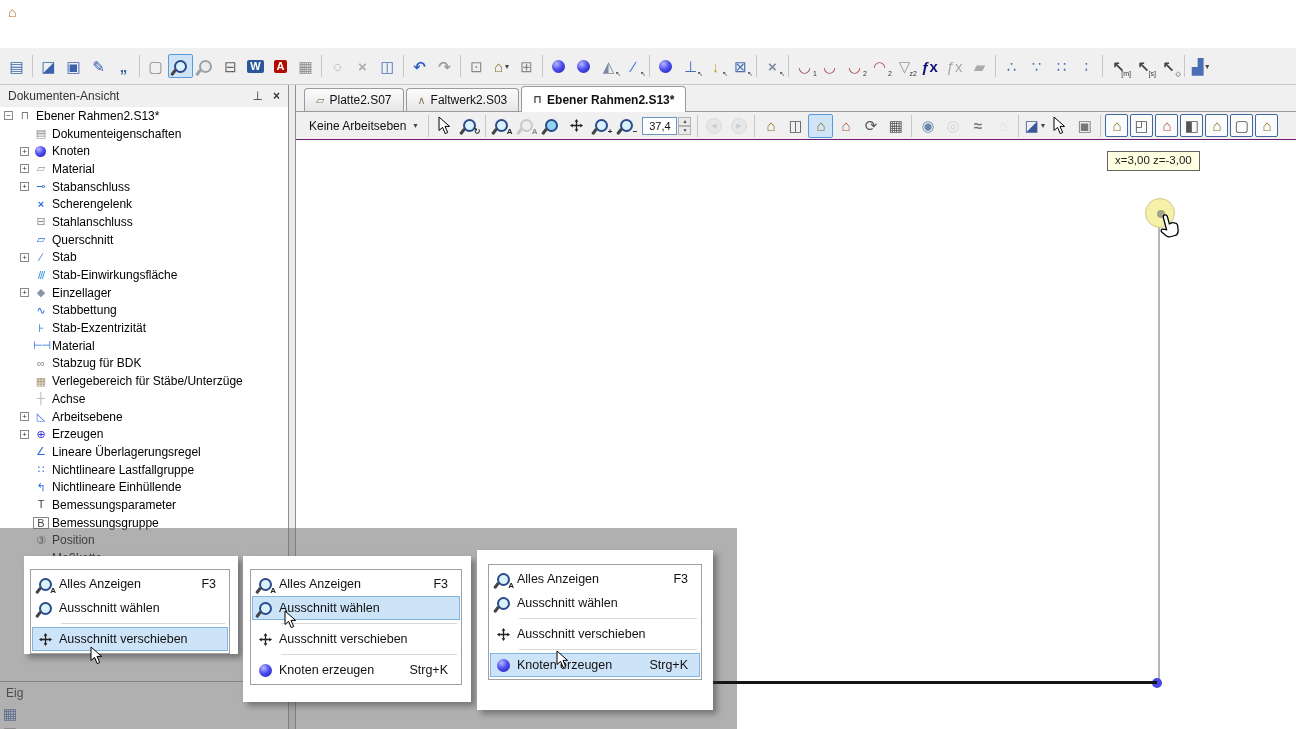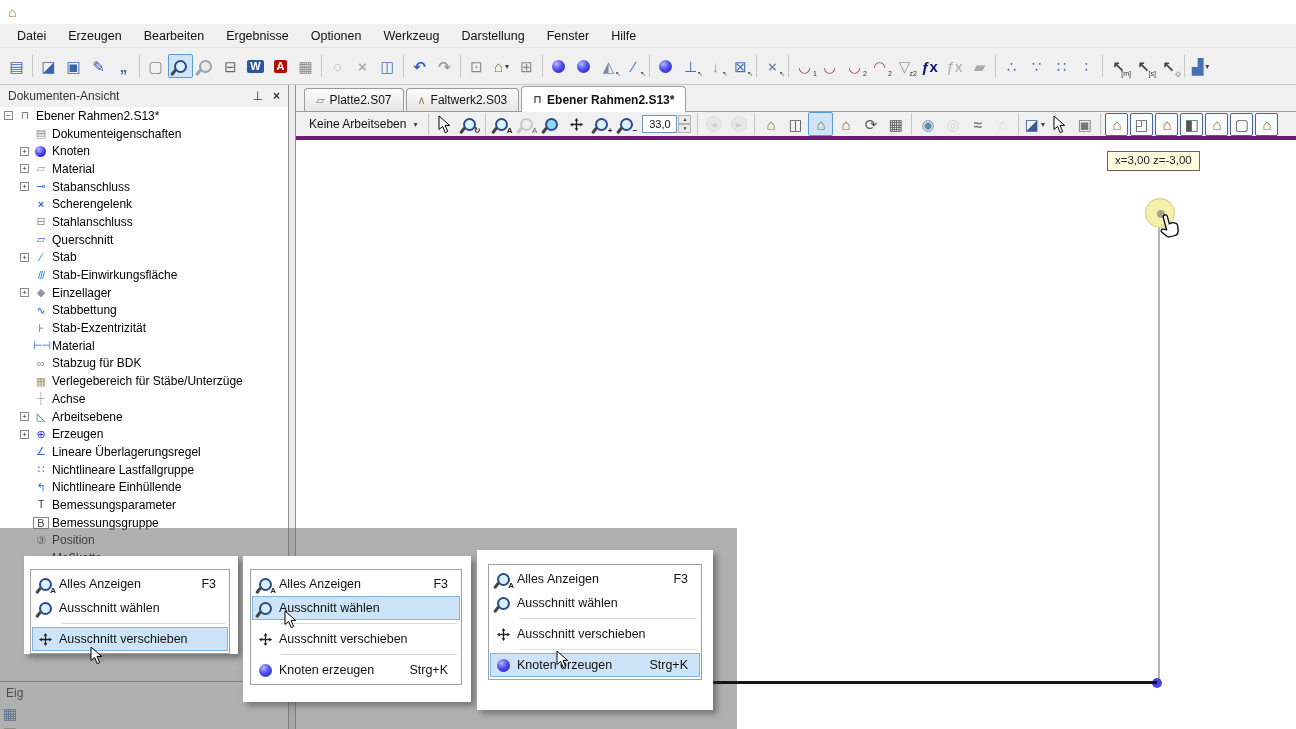--- a/index.html
+++ b/index.html
@@ -75,21 +75,21 @@
 
   
   #tabstrip{position:absolute;left:296px;top:85px;width:1000px;height:27px;background:#f0f0f0;
     border-bottom:1px solid #9a9a9a;display:flex;align-items:flex-end;padding-left:8px}
   .tab{display:inline-flex;align-items:center;gap:5px;padding:3px 11px;border:1px solid #9a9a9a;
     border-bottom:none;border-radius:4px 4px 0 0;background:linear-gradient(#fcfcfc,#e6e6e6);
     height:23px;font-size:12px;margin-right:2px;white-space:nowrap}
   .tab.active{background:#fff;height:26px;font-weight:bold;margin-bottom:-1px;z-index:2}
   .tabic{font-size:11px}
   #viewbar{position:absolute;left:296px;top:112px;width:1000px;height:28px;background:#f0f0f0;
-    border-bottom:4px solid #701a75;display:flex;align-items:center;padding-left:5px}
+    border-bottom:1px solid #701a75;display:flex;align-items:center;padding-left:5px}
   #canvas{position:absolute;left:296px;top:140px;width:1000px;height:589px;background:#fff}
 
   
   #tooltip{position:absolute;left:811px;top:11px;height:20px;padding:2px 7px;background:#ffffe1;
     border:1px solid #646464;font-size:11.5px;color:#222;white-space:nowrap;z-index:5}
   #vline{position:absolute;left:862px;top:73px;width:2px;height:470px;background:#b6b6b6}
   #ynode{position:absolute;left:849px;top:58px;width:30px;height:30px;border-radius:50%;
     background:#f6f1a9;border:1px solid #cfc98a}
   #ynode::after{content:"";position:absolute;left:11px;top:11px;width:8px;height:8px;
     border-radius:50%;background:#a3a38b}
@@ -122,31 +122,20 @@
 </style>
 </head>
 <body>
 
 <div id="app">
 
   <div id="titlebar">
     <span id="app-icon">⌂</span>
   </div>
 
-  <div id="menubar">
-      <span class="menu-item">Datei</span>
-      <span class="menu-item">Erzeugen</span>
-      <span class="menu-item">Bearbeiten</span>
-      <span class="menu-item">Ergebnisse</span>
-      <span class="menu-item">Optionen</span>
-      <span class="menu-item">Werkzeug</span>
-      <span class="menu-item">Darstellung</span>
-      <span class="menu-item">Fenster</span>
-      <span class="menu-item">Hilfe</span>
-    </div>
 
   <div id="main-toolbar">
       <span class="tbtn">
         <span class="glyph" style="color: rgb(58, 98, 173);">▤</span>
       </span>
       <span class="tsep"></span>
       <span class="tbtn">
         <span class="glyph" style="color: rgb(58, 98, 173);">◪</span>
       </span>
       <span class="tbtn">
@@ -513,21 +502,21 @@
         <span class="lens">
           <span class="lsub">+</span>
         </span>
       </span>
       <span class="tbtn">
         <span class="lens">
           <span class="lsub">−</span>
         </span>
       </span>
       <span class="tbtn spin">
-        <span class="spinv">33,0</span>
+        <span class="spinv">37,4</span>
         <span class="spina">
           <span>▲</span>
           <span>▼</span>
         </span>
       </span>
       <span class="tsep"></span>
       <span class="tbtn disabled circ">
         <span class="glyph" style="color: rgb(154, 176, 200);">◀</span>
       </span>
       <span class="tbtn disabled circ">

